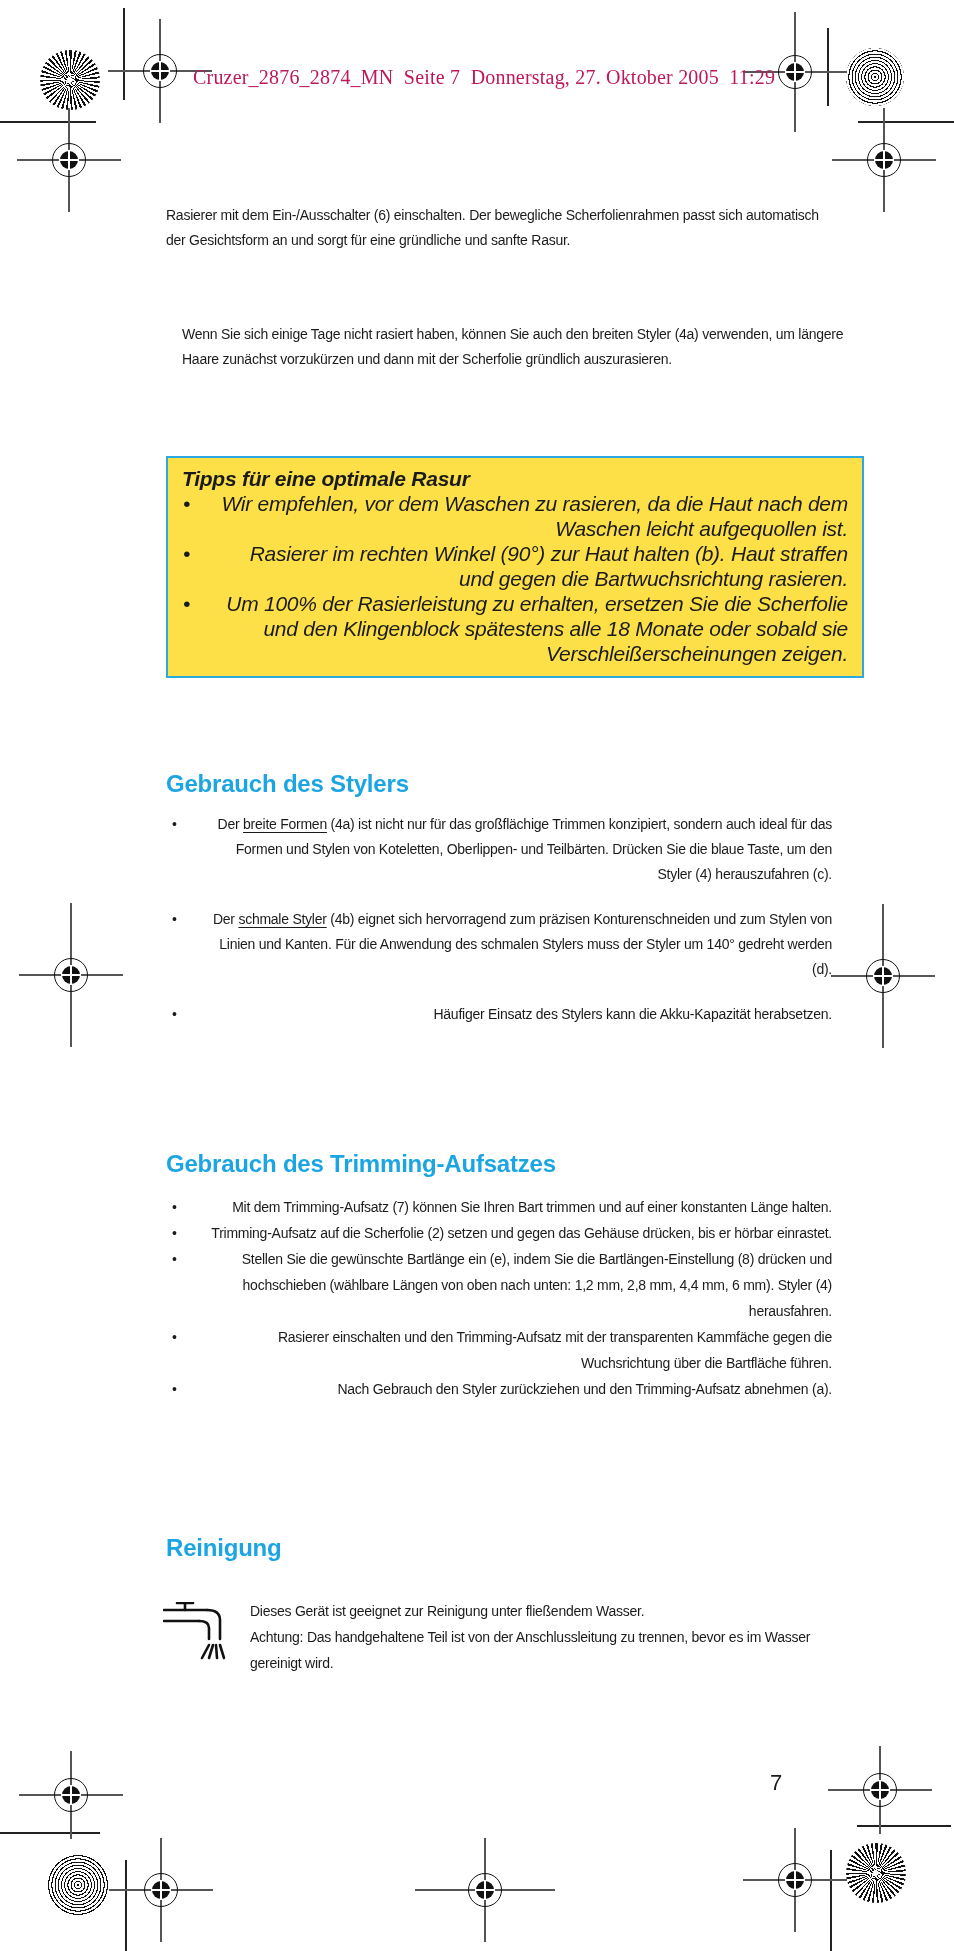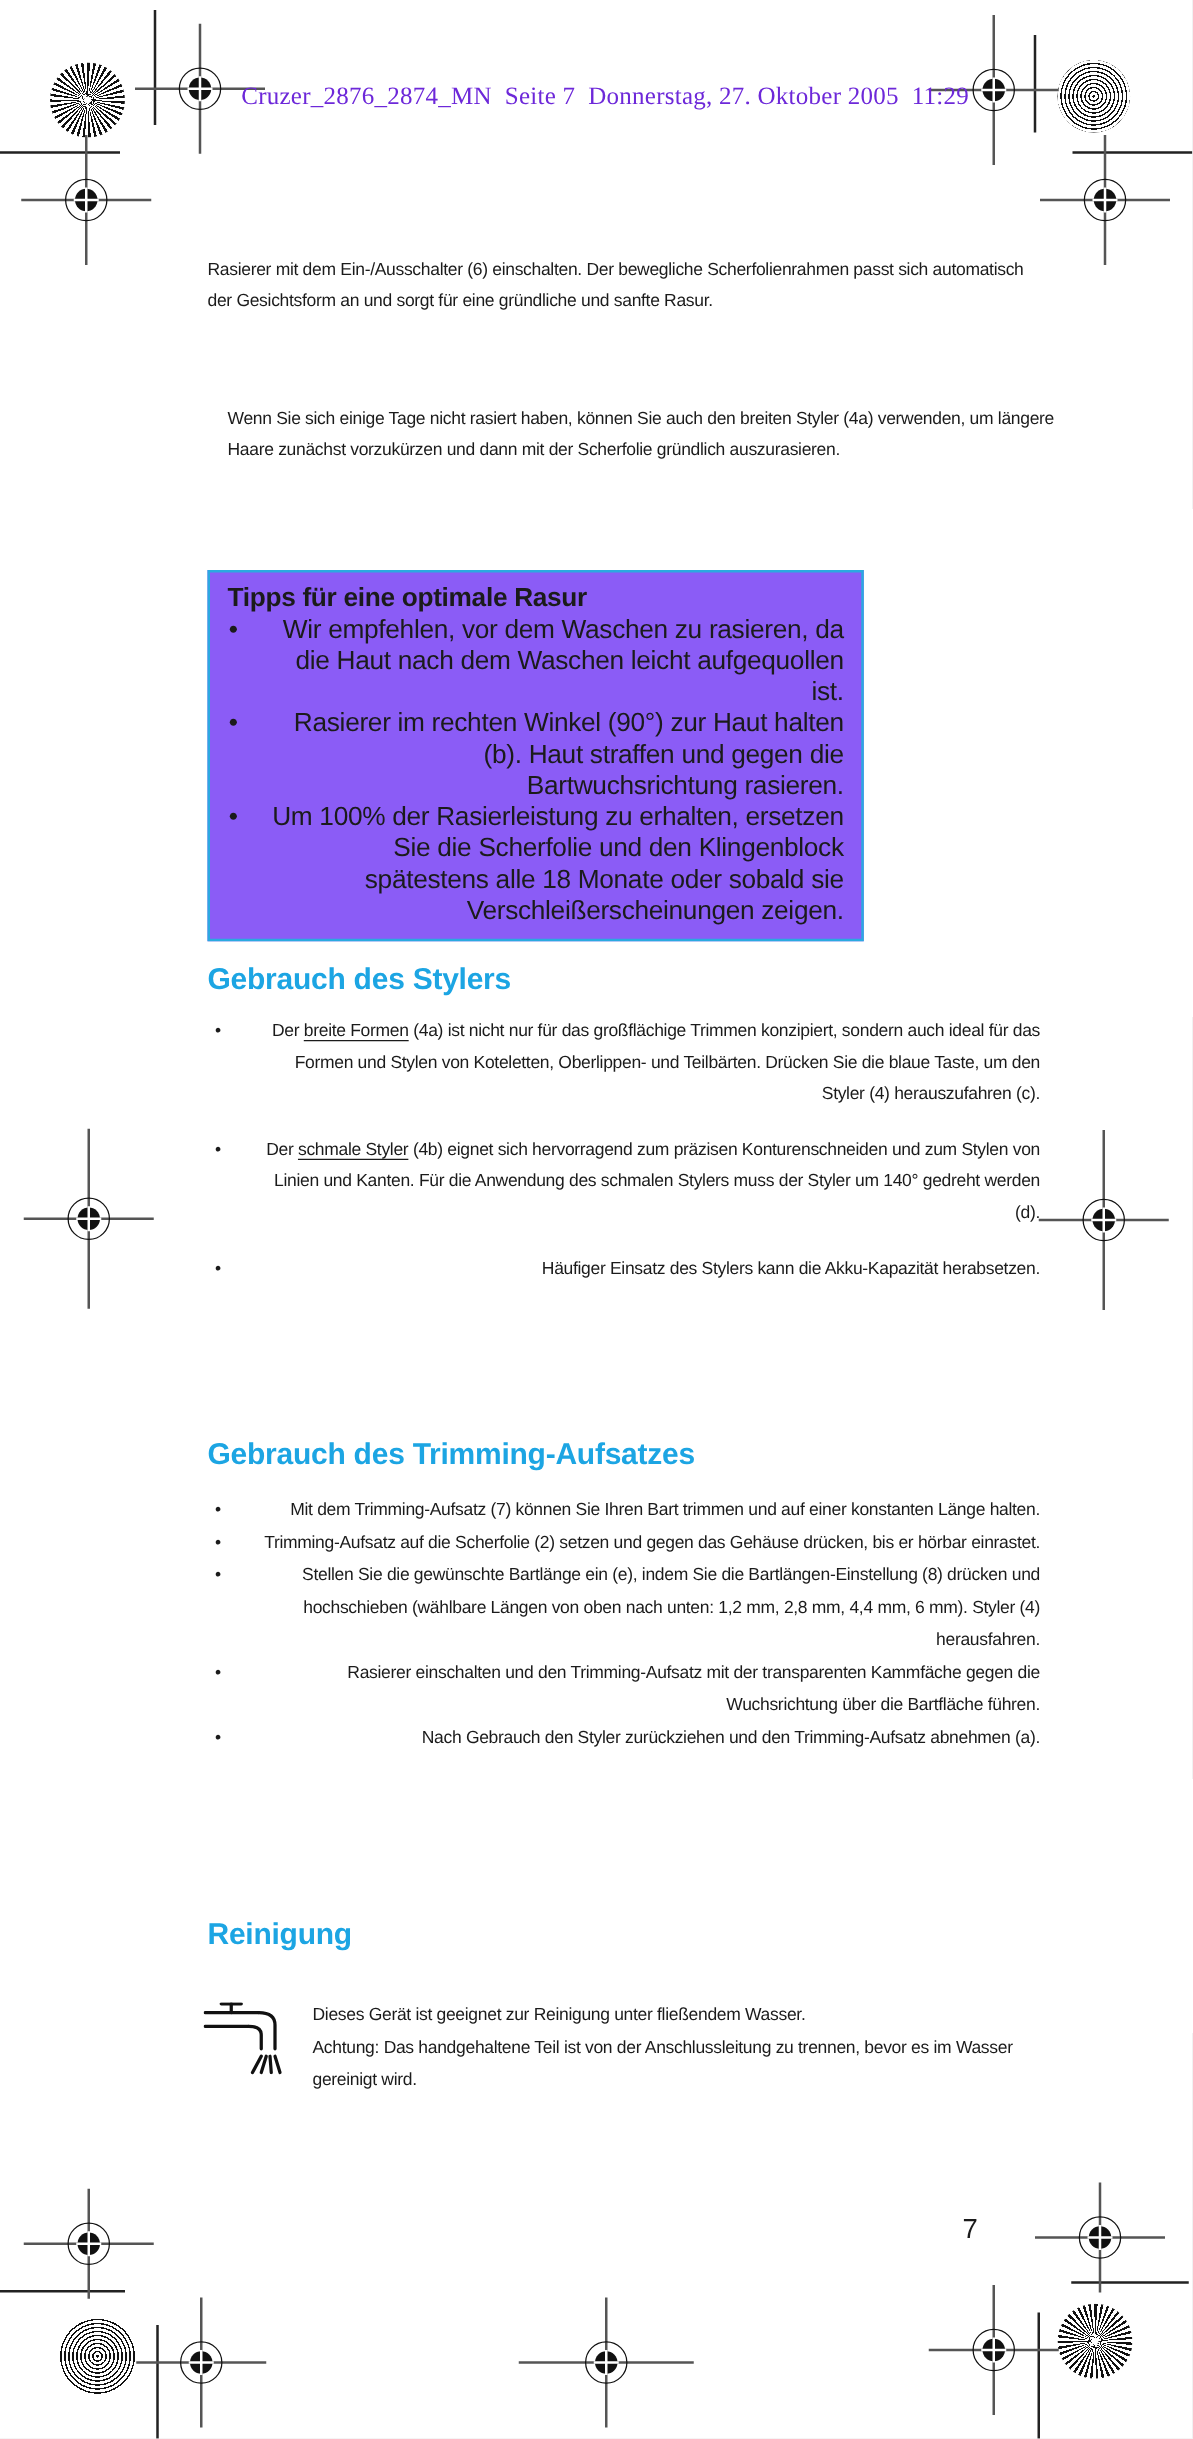--- a/index.html
+++ b/index.html
@@ -30,32 +30,32 @@
   .starburst{position:absolute;border-radius:50%;
     background:
       radial-gradient(circle,#fff 0 2.5px,rgba(255,255,255,0) 3px),
       repeating-conic-gradient(#111 0deg 4deg,#fff 4deg 9.2deg);}
   .moire{position:absolute;border-radius:50%;
     background:
       repeating-radial-gradient(circle at 50% 50%,#111 0 1.1px,#fff 1.1px 3.2px);}
   
   .header-line{
     font-family:"Liberation Serif","DejaVu Serif",serif;
-    font-size:20px;color:#6d28d9;white-space:pre;letter-spacing:.2px;
+    font-size:20px;color:#be185d;white-space:pre;letter-spacing:.2px;
   }
   .body-block{width:666px;font-size:14px;letter-spacing:-0.25px;line-height:25px;}
   .lh26{line-height:26px;}
   .bullet-row{display:flex;align-items:flex-start;}
   .bullet-glyph{flex:none;width:43px;padding-left:6px;box-sizing:border-box;}
   .bullet-text{flex:1;min-width:0;text-align:right;}
   .gap20{margin-bottom:20px;}
   .tipbox{
-    box-sizing:border-box;width:525px;border:2px solid var(--box_border);
-    padding:8px 14px 10px 14px;background:#8b5cf6;
-    font-size:21px;letter-spacing:-0.25px;line-height:25px;
+    box-sizing:border-box;width:698px;border:2px solid var(--box_border);
+    padding:8px 14px 10px 14px;background:#fde047;
+    font-size:21px;letter-spacing:-0.25px;line-height:25px;font-style:italic;
   }
   .tipbox .bullet-glyph{width:33px;padding-left:1px;}
   .tipbox-title{font-weight:bold;}
   .section-heading{
     font-size:24px;font-weight:bold;color:var(--heading);letter-spacing:-0.2px;
   }
   .u{text-decoration:underline;text-underline-offset:3px;}
   .page-number{font-size:22px;}
   .clean-text p{margin:0;}
   .tap-svg{display:block;}

